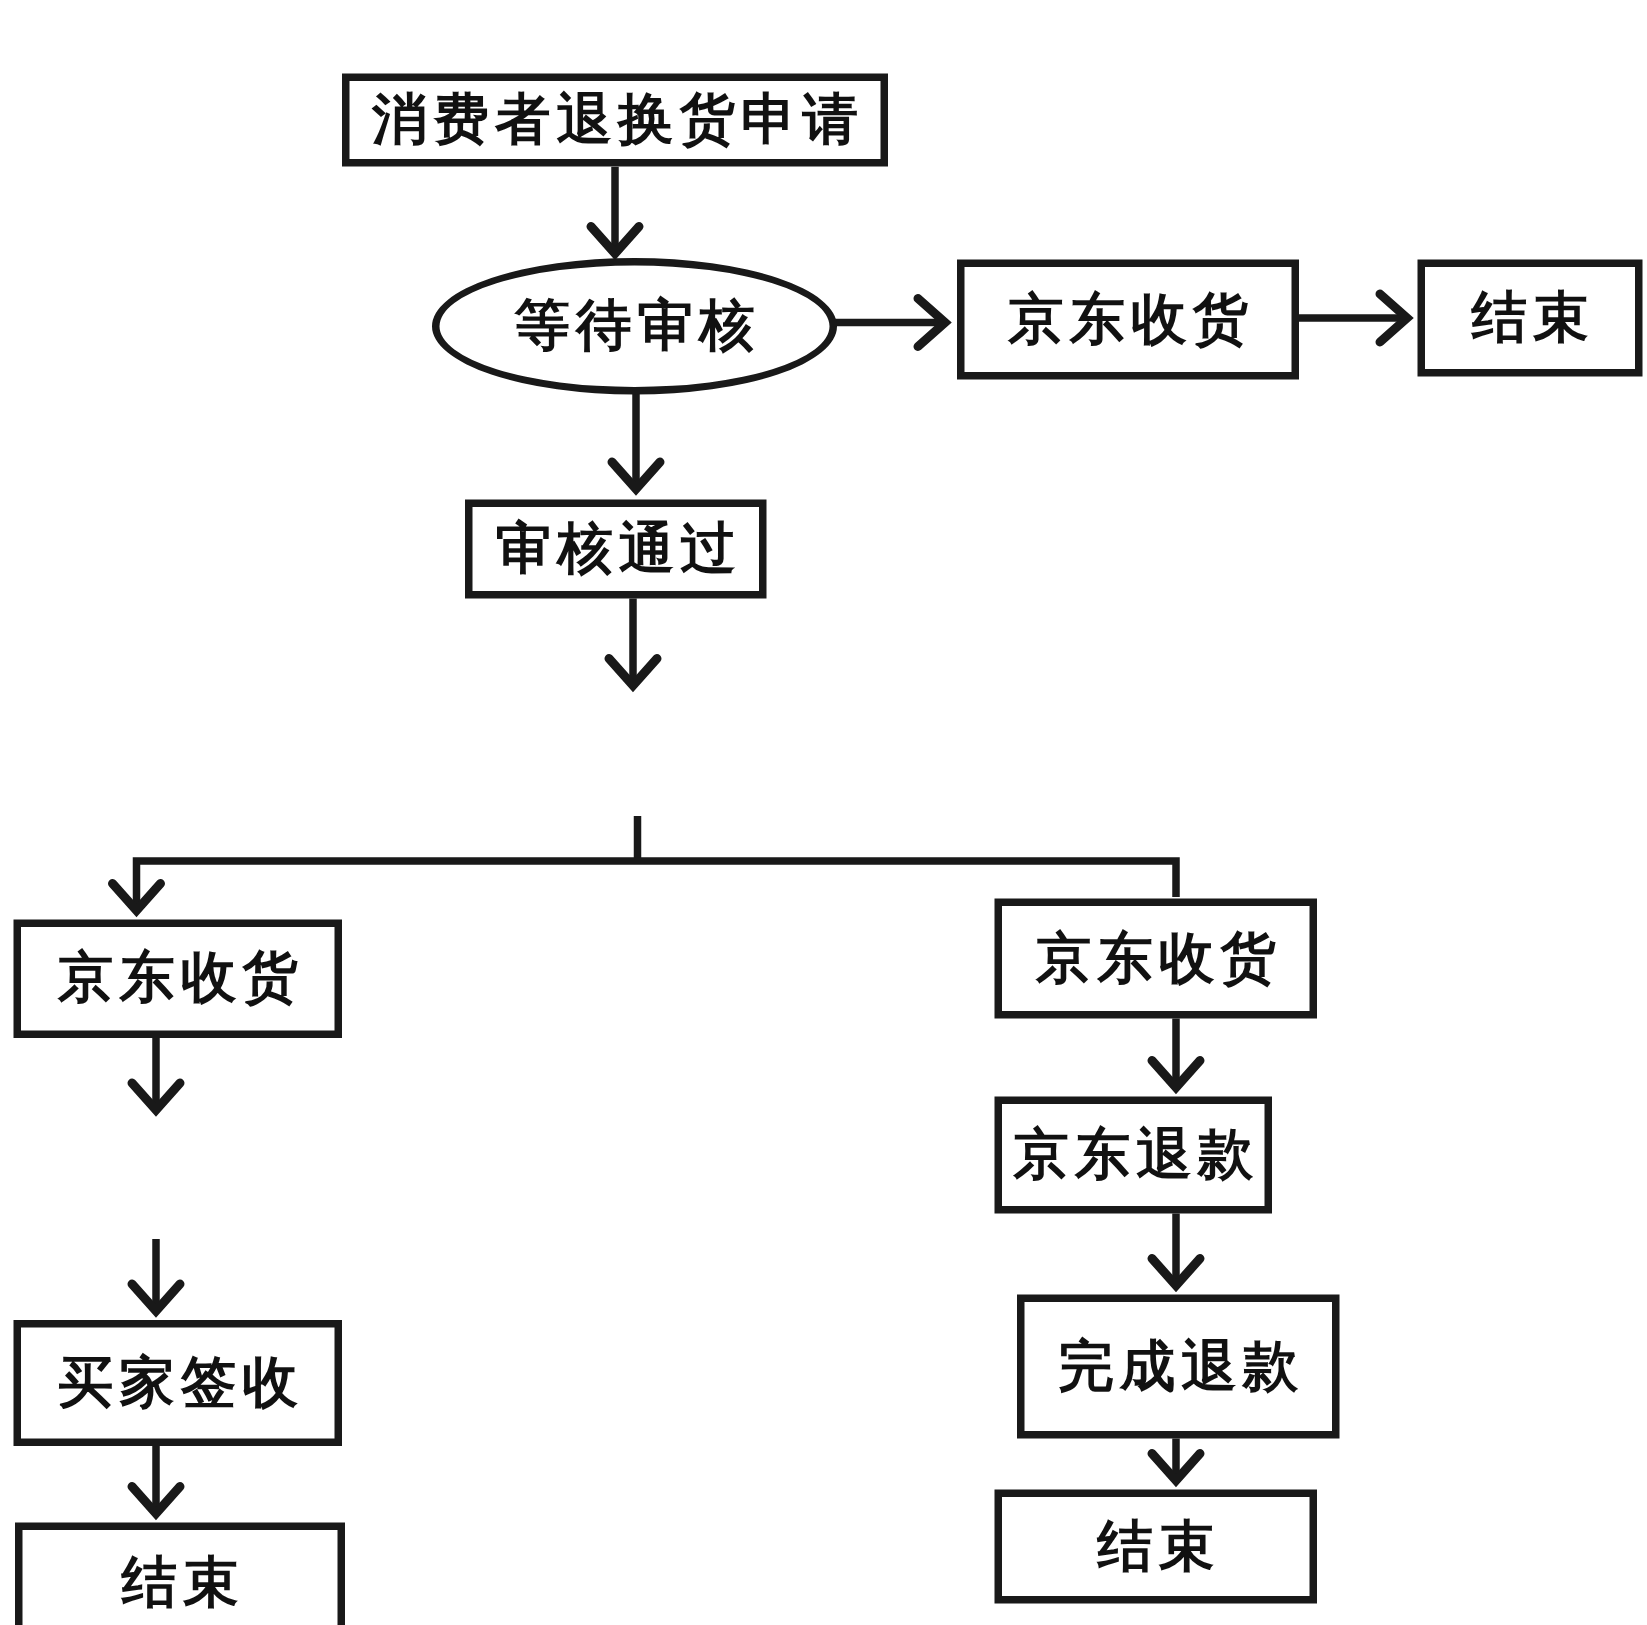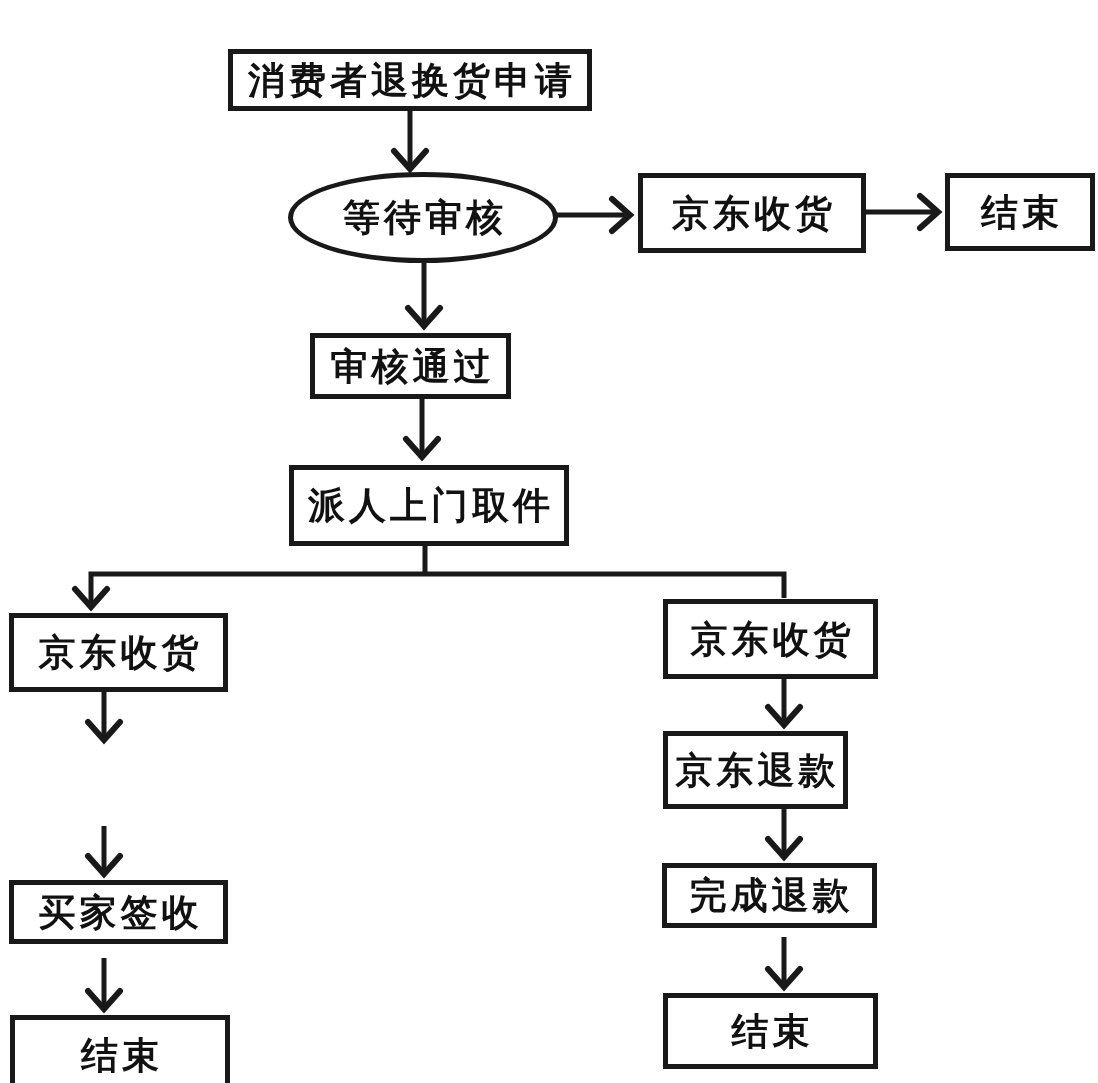--- a/index.html
+++ b/index.html
@@ -88,46 +88,43 @@
   </div>
 
   <div class="node" style="left:945px; top:132px; width:150px; height:78px">
     <span>结束</span>
   </div>
 
   <div class="node" style="left:310px; top:292px; width:201px; height:66px">
     <span>审核通过</span>
   </div>
 
-  <div class="node" style="left:289px; top:424px; width:280px; height:81px">
-    <span>派人上门取件</span>
-  </div>
 
   <div class="node" style="left:9px; top:572px; width:219px; height:79px">
     <span>京东收货</span>
   </div>
 
 
-  <div class="node" style="left:9px; top:839px; width:219px; height:64px">
+  <div class="node" style="left:9px; top:839px; width:219px; height:84px">
     <span>买家签收</span>
   </div>
 
   <div class="node" style="left:10px; top:974px; width:220px; height:80px">
     <span>结束</span>
   </div>
 
   <div class="node" style="left:663px; top:558px; width:215px; height:80px">
     <span>京东收货</span>
   </div>
 
   <div class="node" style="left:663px; top:690px; width:185px; height:78px">
     <span>京东退款</span>
   </div>
 
-  <div class="node" style="left:662px; top:822px; width:215px; height:65px">
+  <div class="node" style="left:678px; top:822px; width:215px; height:96px">
     <span>完成退款</span>
   </div>
 
   <div class="node" style="left:663px; top:952px; width:215px; height:76px">
     <span>结束</span>
   </div>
 
 </div>
 
 </body></html>

